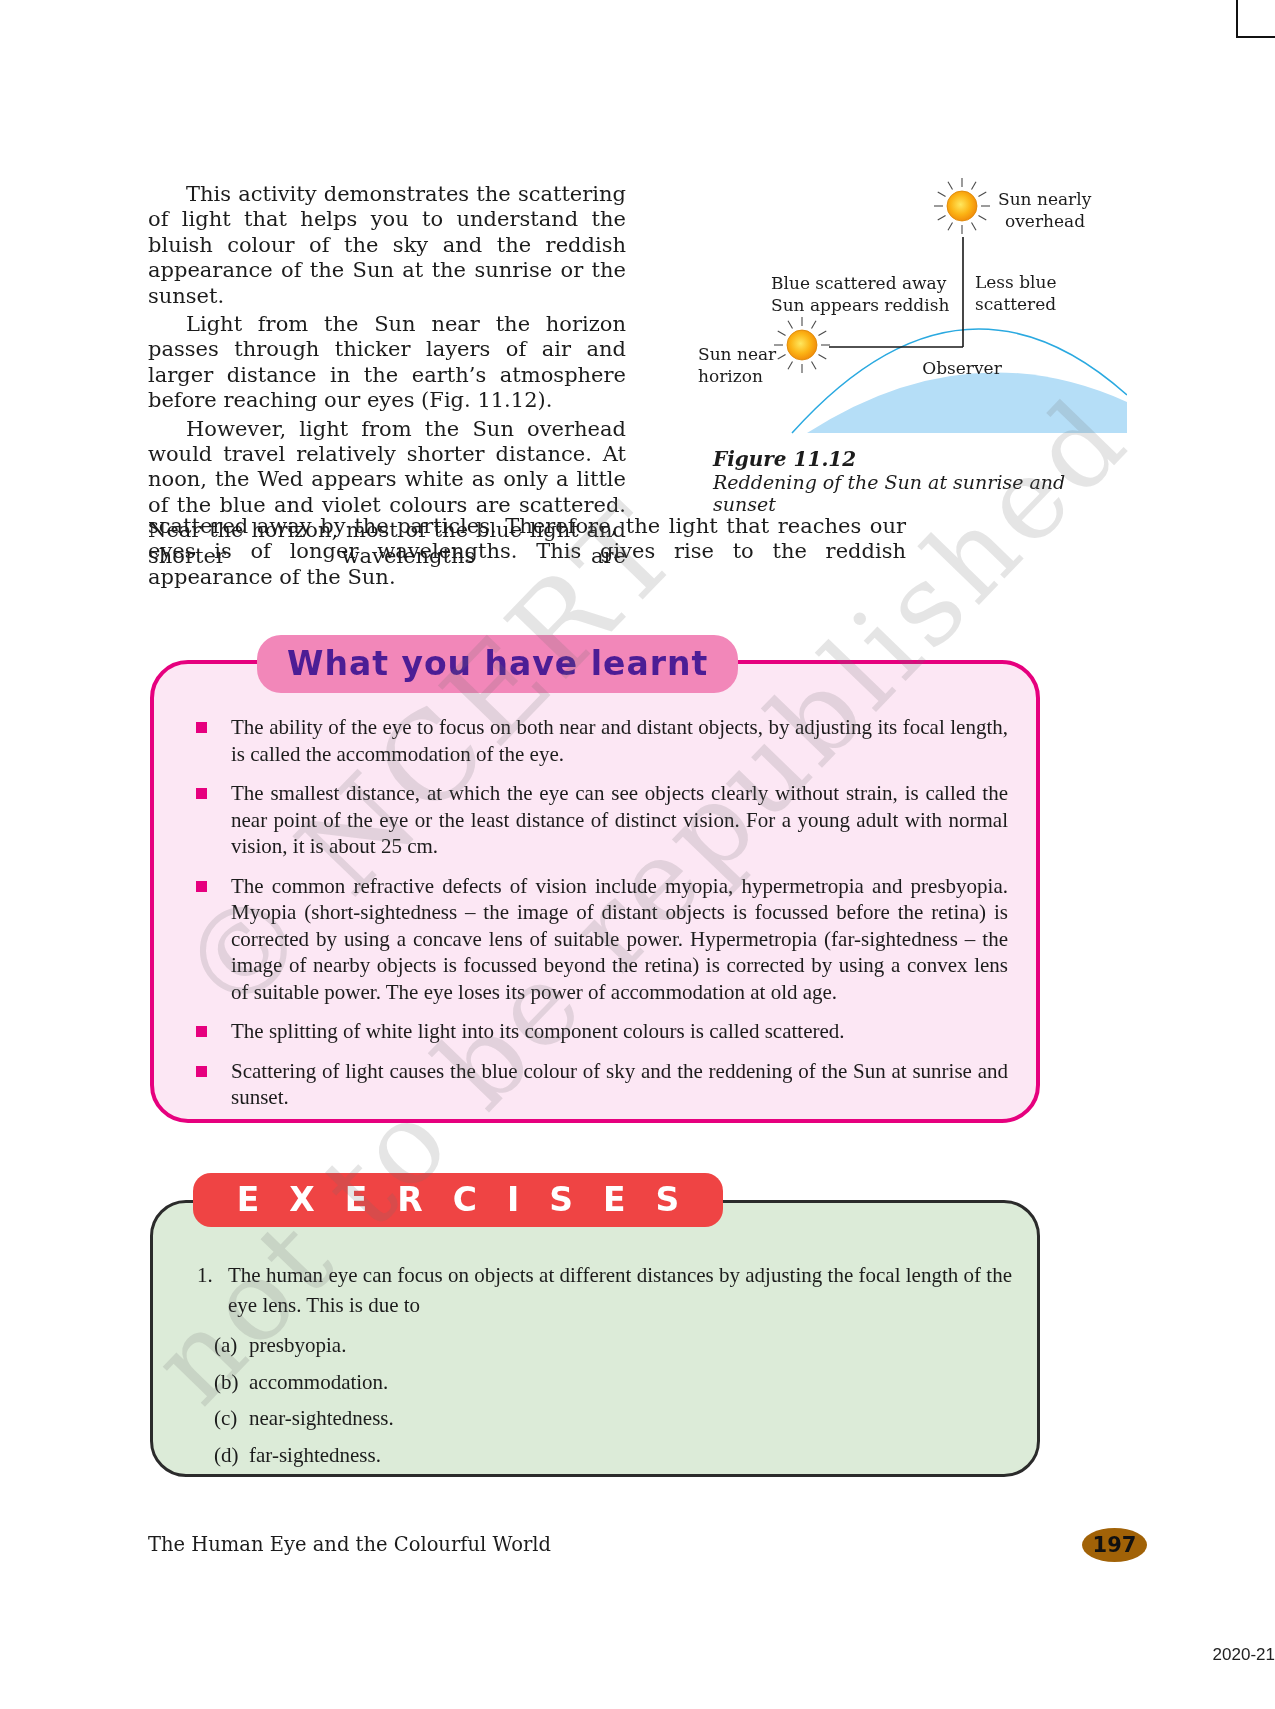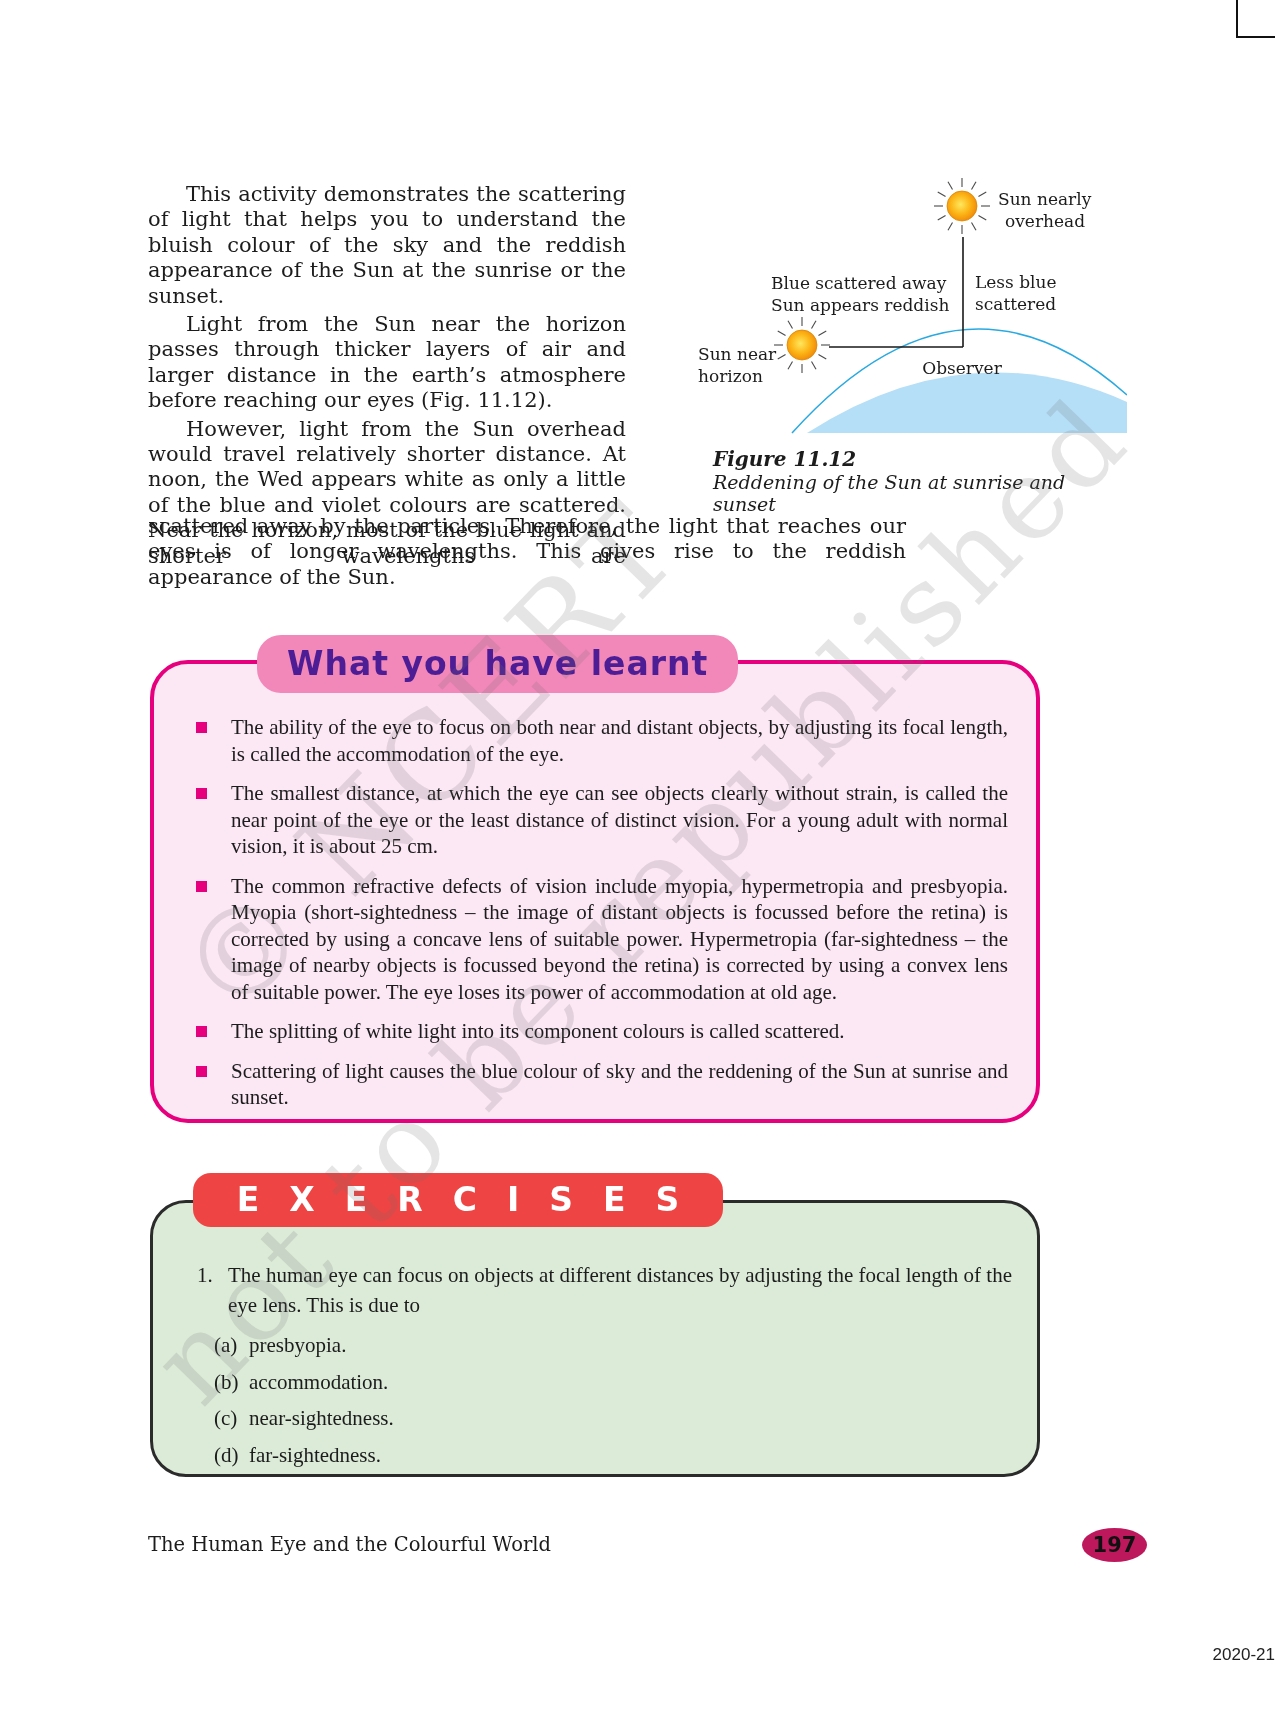--- a/index.html
+++ b/index.html
@@ -58,21 +58,21 @@
            font-family:"Liberation Serif",serif;}
   .ex-num{font-size:21px;line-height:30px;}
   .ex-q{margin:0;font-size:21px;line-height:30px;text-align:justify;}
   .opts{margin-left:-14px;margin-top:12px;}
   .opt{display:flex;margin-bottom:10.5px;font-size:21px;line-height:26px;}
   .opt-label{flex:0 0 35px;}
 
   
   .footer-title{position:absolute;left:148px;top:1533px;font-size:19.5px;z-index:1;}
   .page-badge{position:absolute;left:1082px;top:1528px;width:65px;height:34px;
-              background:#be185d;border-radius:50%;text-align:center;line-height:34px;
+              background:#a16207;border-radius:50%;text-align:center;line-height:34px;
               font-family:"DejaVu Sans","Liberation Sans",sans-serif;font-weight:bold;
               font-size:21px;color:#111;z-index:1;}
   .year-code{position:absolute;left:0;right:0;top:1645px;text-align:right;
              font-family:"Liberation Sans",sans-serif;font-size:17px;color:#222;z-index:1;}
 </style>
 </head>
 <body>
 
 <div class="page">
 

